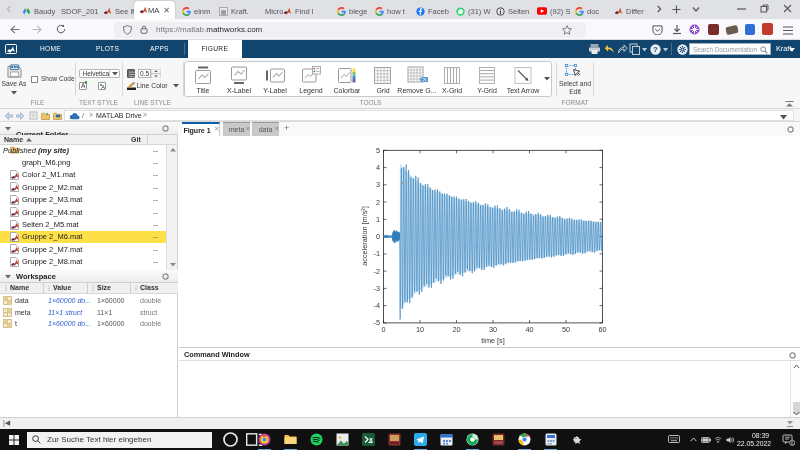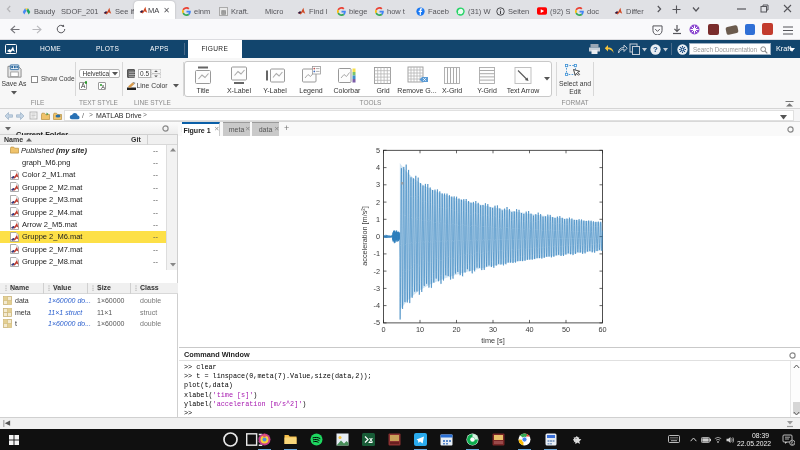--- a/index.html
+++ b/index.html
@@ -91,21 +91,21 @@
       </svg>
       <span class="ttl">einm</span>
     </div>
 <div class="btab" style="left:219px">
       <span style="width:9px;height:9px;background:#e8e8e8;border:1px solid #aaa;display:inline-block;font-size:6px;color:#777;text-align:center;line-height:8px">▩</span>
       <span class="ttl">Kraft.</span>
     </div>
 <div class="btab" style="left:262px">
       <span class="ttl" style="color:#55555a">Micro</span>
     </div>
-<div class="btab" style="left:297px">
+<div class="btab" style="left:283px">
       <svg width="9" height="9" viewBox="0 0 24 24">
         <path d="M2 16l6-5 3 2 6-11 2 8 3 8-7-4-5 6z" fill="#d04a26"></path>
         <path d="M2 16l6-5 3 2-4 5z" fill="#1b1b4f"></path>
       </svg>
       <span class="ttl">Find l</span>
     </div>
 <div class="btab" style="left:337px">
       <svg width="9" height="9" viewBox="0 0 24 24">
         <path fill="#EA4335" d="M12 4.8c1.7 0 3.3.6 4.5 1.8l3.4-3.4C17.9 1.2 15.1 0 12 0 7.3 0 3.2 2.7 1.3 6.6l3.9 3C6.1 6.9 8.8 4.8 12 4.8z"></path>
         <path fill="#4285F4" d="M23.5 12.3c0-.8-.1-1.6-.2-2.3H12v4.5h6.5c-.3 1.5-1.1 2.8-2.4 3.6l3.8 2.9c2.2-2 3.6-5 3.6-8.7z"></path>
@@ -192,20 +192,34 @@
 <svg class="abs" style="left:10px;top:6px" width="10" height="9" viewBox="0 0 10 9">
       <path d="M5 0.8 L1 4.5 L5 8.2 M1.2 4.5 H9.5" stroke="#727277" stroke-width="1.1" fill="none"></path>
     </svg>
 <svg class="abs" style="left:32px;top:6px" width="10" height="9" viewBox="0 0 10 9">
       <path d="M5 0.8 L9 4.5 L5 8.2 M8.8 4.5 H0.5" stroke="#b8b8bc" stroke-width="1.1" fill="none"></path>
     </svg>
 <svg class="abs" style="left:56px;top:5px" width="10" height="10" viewBox="0 0 12 12">
       <path d="M10.5 6a4.5 4.5 0 1 1-1.4-3.2" stroke="#55555a" stroke-width="1.2" fill="none"></path>
       <path d="M9.5 0.5l0.3 3-3-0.6z" fill="#55555a"></path>
     </svg>
+<div id="urlbox">
+<svg style="margin-left:9px" width="9" height="10" viewBox="0 0 12 13">
+        <path d="M6 0.5C4 1.8 2.5 2 .8 2c0 5 .7 8.5 5.2 10.2C10.3 10.5 11.2 7 11.2 2 9.5 2 8 1.8 6 0.5z" fill="none" stroke="#55555a" stroke-width="1.1"></path>
+      </svg>
+<svg style="margin-left:8px" width="8" height="9" viewBox="0 0 10 12">
+        <rect x="1" y="5" width="8" height="6" rx="1" fill="none" stroke="#55555a" stroke-width="1.2"></rect>
+        <path d="M3 5V3.5a2 2 0 0 1 4 0V5" fill="none" stroke="#55555a" stroke-width="1.2"></path>
+      </svg>
+<span style="margin-left:8px;color:#76767b">https://matlab.</span>
+      <span style="color:#2a2a2e;">mathworks.com</span>
+<svg style="position:absolute;right:14px" width="10" height="10" viewBox="0 0 12 12">
+        <path d="M6 0.8l1.6 3.4 3.8.5-2.8 2.6.7 3.7L6 9.2 2.7 11l.7-3.7L.6 4.7l3.8-.5z" fill="none" stroke="#65656a" stroke-width="1"></path>
+      </svg>
+</div>
 <svg class="abs" style="left:652px;top:6px" width="11" height="10" viewBox="0 0 12 11">
       <path d="M1 1h10v5a5 5 0 0 1-10 0z" fill="none" stroke="#55555a" stroke-width="1.1"></path>
       <path d="M3.5 4.5L6 7l2.5-2.5" stroke="#55555a" stroke-width="1.1" fill="none"></path>
     </svg>
 <svg class="abs" style="left:672px;top:6px" width="10" height="10" viewBox="0 0 10 10">
       <path d="M5 0v6M2.4 3.8L5 6.4 7.6 3.8" stroke="#55555a" stroke-width="1.2" fill="none"></path>
       <path d="M1 8.5h8" stroke="#55555a" stroke-width="1.2"></path>
     </svg>
 <svg class="abs" style="left:689px;top:5px" width="11" height="11" viewBox="0 0 11 11">
       <circle cx="5.5" cy="5.5" r="5" fill="#8a46cf"></circle>
@@ -531,21 +545,21 @@
       </svg>
 <span style="position:absolute;left:131px;top:0.5px">Git</span>
 <div style="position:absolute;left:147px;top:0;width:1px;height:10px;background:#d0d0d0"></div>
 </div>
 
 <div id="filelist">
 <div class="frow" style="top:22px">
         <svg style="position:absolute;left:10px" width="9" height="8" viewBox="0 0 10 9">
           <path d="M0.5 2.5V8h9V2.5h-4.4l-1-1.3H1z" fill="#f0c36b" stroke="#b98f3e" stroke-width="0.8"></path>
         </svg>
-        <span style="position:absolute;left:21px;font-style:italic">Published <b>(my site)</b></span>
+        <span style="position:absolute;left:3px;font-style:italic">Published <b>(my site)</b></span>
         <span class="gd">--</span>
       </div>
 <div class="frow" style="top:34.4px">
         <span style="position:absolute;left:22px">graph_M6.png</span>
         <span class="gd">--</span>
       </div>
 <div class="frow" style="top:46.8px">
         <svg class="mi" style="position:absolute;left:10px" width="9" height="10" viewBox="0 0 9 10">
           <path d="M0.5 0.5h5.5L8.5 3v6.5h-8z" fill="#fff" stroke="#999" stroke-width="0.8"></path>
           <path d="M6 0.5L8.5 3H6z" fill="#ddd"></path>
@@ -585,21 +599,21 @@
         <span style="position:absolute;left:22px">Gruppe 2_M4.mat</span>
         <span class="gd">--</span>
       </div>
 <div class="frow" style="top:96.4px">
         <svg class="mi" style="position:absolute;left:10px" width="9" height="10" viewBox="0 0 9 10">
           <path d="M0.5 0.5h5.5L8.5 3v6.5h-8z" fill="#fff" stroke="#999" stroke-width="0.8"></path>
           <path d="M6 0.5L8.5 3H6z" fill="#ddd"></path>
           <path d="M1 8l2.3-2 1.2 .8L7 2.8l.9 3 .8 1.9-2.1-1.2-1.8 2z" fill="#c0392b"></path>
           <path d="M1 8l2.3-2 1.2 .8-1.5 1.9z" fill="#27408b"></path>
         </svg>
-        <span style="position:absolute;left:22px">Arrow 2_M5.mat</span>
+        <span style="position:absolute;left:22px">Seiten 2_M5.mat</span>
         <span class="gd">--</span>
       </div>
 <div class="frow" style="top:108.8px;background:#fde047">
         <svg class="mi" style="position:absolute;left:10px" width="9" height="10" viewBox="0 0 9 10">
           <path d="M0.5 0.5h5.5L8.5 3v6.5h-8z" fill="#fff" stroke="#999" stroke-width="0.8"></path>
           <path d="M6 0.5L8.5 3H6z" fill="#ddd"></path>
           <path d="M1 8l2.3-2 1.2 .8L7 2.8l.9 3 .8 1.9-2.1-1.2-1.8 2z" fill="#c0392b"></path>
           <path d="M1 8l2.3-2 1.2 .8-1.5 1.9z" fill="#27408b"></path>
         </svg>
         <span style="position:absolute;left:22px">Gruppe 2_M6.mat</span>
@@ -629,20 +643,29 @@
 
 <div class="abs" style="left:166px;top:23px;width:11px;height:125px;background:#f2f2f2;border-left:1px solid #ddd">
 <svg style="position:absolute;left:2.5px;top:3px" width="6" height="4" viewBox="0 0 6 4">
         <path d="M0 3.5h6L3 0z" fill="#888"></path>
       </svg>
 <svg style="position:absolute;left:2.5px;bottom:3px" width="6" height="4" viewBox="0 0 6 4">
         <path d="M0 0h6L3 3.5z" fill="#888"></path>
       </svg>
 </div>
 
+<div class="pheader" style="top:148px">
+<svg style="position:absolute;left:5px;top:5px" width="6" height="4" viewBox="0 0 6 4">
+        <path d="M0 0h6L3 3.5z" fill="#666"></path>
+      </svg>
+<span style="position:absolute;left:16px;top:2px">Workspace</span>
+<svg style="position:absolute;left:162px;top:3px" width="7" height="7" viewBox="0 0 7 7">
+        <circle cx="3.5" cy="3.5" r="2.6" fill="none" stroke="#8a8a8a" stroke-width="1.2"></circle>
+      </svg>
+</div>
 <div class="colhead" style="top:161px;height:11px;width:178px">
 <span class="wgrip" style="position:absolute;left:3px;top:1px;color:#999;font-size:6px">⋮⋮</span>
       <span style="position:absolute;left:10px;top:1px">Name</span>
 <div style="position:absolute;left:43px;top:0;width:1px;height:11px;background:#d0d0d0"></div>
 <span class="wgrip" style="position:absolute;left:46px;top:1px;color:#999;font-size:6px">⋮⋮</span>
       <span style="position:absolute;left:53px;top:1px">Value</span>
 <div style="position:absolute;left:87px;top:0;width:1px;height:11px;background:#d0d0d0"></div>
 <span class="wgrip" style="position:absolute;left:90px;top:1px;color:#999;font-size:6px">⋮⋮</span>
       <span style="position:absolute;left:97px;top:1px">Size</span>
 <div style="position:absolute;left:130px;top:0;width:1px;height:11px;background:#d0d0d0"></div>
@@ -744,26 +767,20 @@
 <rect x="223" y="46" width="2.5" height="2.5" fill="#999" opacity="0.8"></rect>
 </g>
 </svg>
 
 <div id="cmdwin">
 <div id="cmdhead">Command Window
 </div>
 <svg style="position:absolute;right:5px;top:3.5px" width="7" height="7" viewBox="0 0 7 7">
         <circle cx="3.5" cy="3.5" r="2.6" fill="none" stroke="#8a8a8a" stroke-width="1.2"></circle>
       </svg>
-<div id="cmdtext">&gt;&gt; clear
-&gt;&gt; t = linspace(0,meta(7).Value,size(data,2));
-plot(t,data)
-xlabel(<span class="mstr">'time [s]'</span>)
-ylabel(<span class="mstr">'acceleration [m/s^2]'</span>)
-&gt;&gt;</div>
 <div style="position:absolute;right:0;top:13px;width:11px;height:57px;background:#fdfdfd;border-left:1px solid #e8e8e8">
 <svg style="position:absolute;left:2px;top:3px" width="7" height="5" viewBox="0 0 7 5">
           <path d="M0.8 4L3.5 1l2.7 3" stroke="#555" stroke-width="1" fill="none"></path>
         </svg>
 <div style="position:absolute;left:1.5px;top:41px;width:7px;height:12px;background:#d6d6d6"></div>
 <svg style="position:absolute;left:2px;bottom:2px" width="7" height="5" viewBox="0 0 7 5">
           <path d="M0.8 1l2.7 3 2.7-3" stroke="#555" stroke-width="1" fill="none"></path>
         </svg>
 </div>
 </div>
@@ -775,20 +792,27 @@
       <path d="M1 6.5h6" stroke="#999" stroke-width="1.2"></path>
     </svg>
 </div>
 <div class="abs" id="taskbar">
 <svg class="abs" style="left:9px;top:434.5px;position:fixed" width="10" height="10" viewBox="0 0 11 11">
       <rect x="0" y="0" width="5" height="5" fill="#f5f5f5"></rect>
       <rect x="6" y="0" width="5" height="5" fill="#f5f5f5"></rect>
       <rect x="0" y="6" width="5" height="5" fill="#f5f5f5"></rect>
       <rect x="6" y="6" width="5" height="5" fill="#f5f5f5"></rect>
     </svg>
+<div class="abs" style="left:27px;top:2.5px;width:185px;height:16px;background:#f2f2f2;display:flex;align-items:center">
+<svg style="margin-left:5px" width="9" height="9" viewBox="0 0 10 10">
+        <circle cx="4" cy="4" r="3.2" fill="none" stroke="#333" stroke-width="1.1"></circle>
+        <path d="M6.4 6.4L9.3 9.3" stroke="#333" stroke-width="1.1"></path>
+      </svg>
+<span style="margin-left:6px;font-size:8px;color:#333">Zur Suche Text hier eingeben</span>
+</div>
 <svg class="tbicon" style="left:222px" width="12" height="12" viewBox="0 0 12 12">
       <circle cx="6" cy="6" r="4.6" fill="none" stroke="#e8e8e8" stroke-width="1.2"></circle>
     </svg>
 <svg class="tbicon" style="left:246px" width="12" height="12" viewBox="0 0 12 12">
       <rect x="0.5" y="2" width="7" height="8" fill="none" stroke="#e8e8e8" stroke-width="1"></rect>
       <path d="M9 2.5h2.5M9 5h2.5M9 7.5h2.5M9 10h2.5" stroke="#e8e8e8" stroke-width="1"></path>
     </svg>
 
 <div class="tbicon" style="left:256px">
       <svg width="13" height="13" viewBox="0 0 13 13">

